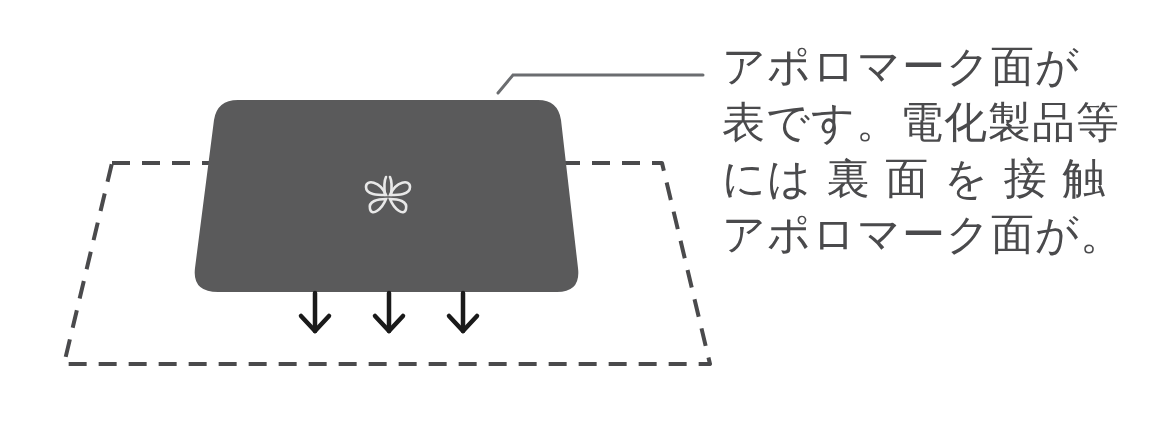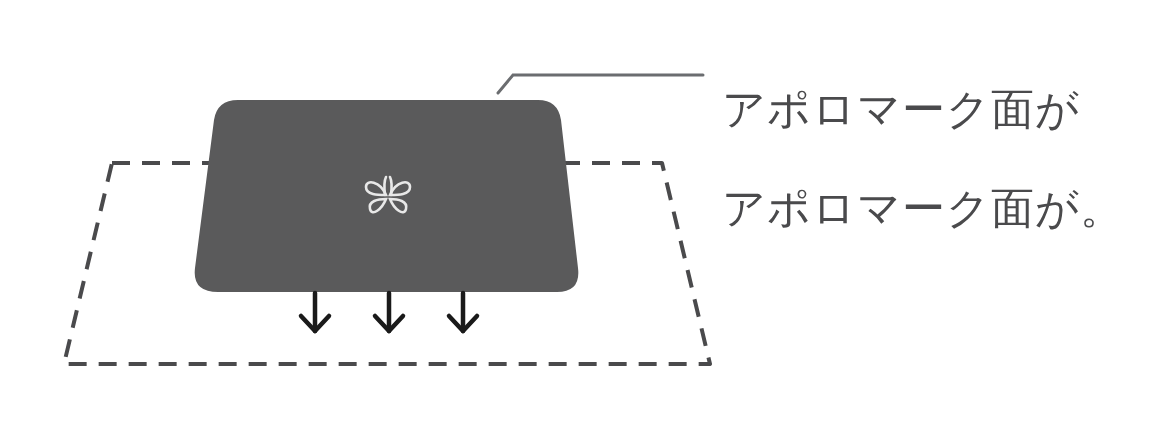--- a/index.html
+++ b/index.html
@@ -28,21 +28,20 @@
       width: 440px;
       color: #4a4a4c;
       font-size: 43px;
       line-height: 56px;
       letter-spacing: 1px;
       font-family: "DejaVu Sans", sans-serif;
     }
     .caption-line {
       display: block;
       white-space: nowrap;
-      margin-top: 43px;
     }
   </style>
 </head>
 <body>
 
 <svg id="diagram" viewBox="0 0 1176 442" xmlns="http://www.w3.org/2000/svg">
 
   <polygon points="112,163 662,163 710,364 64,364" fill="none" stroke="#4a4a4c" stroke-width="4" stroke-dasharray="18,12" stroke-linejoin="round"></polygon>
 
   <path d="M 238,100
@@ -82,14 +81,16 @@
     </g>
     <g>
       <line x1="463" y1="293" x2="463" y2="331"></line>
       <polyline points="449,316 463,331 477,316"></polyline>
     </g>
   </g>
 </svg>
 
 <div class="caption">
   <span class="caption-line">アポロマーク面が</span>
+  <span class="caption-line">表です。電化製品等</span>
+  <span class="caption-line">には 裏 面 を 接 触</span>
   <span class="caption-line">アポロマーク面が。</span>
 </div>
 
 </body></html>

